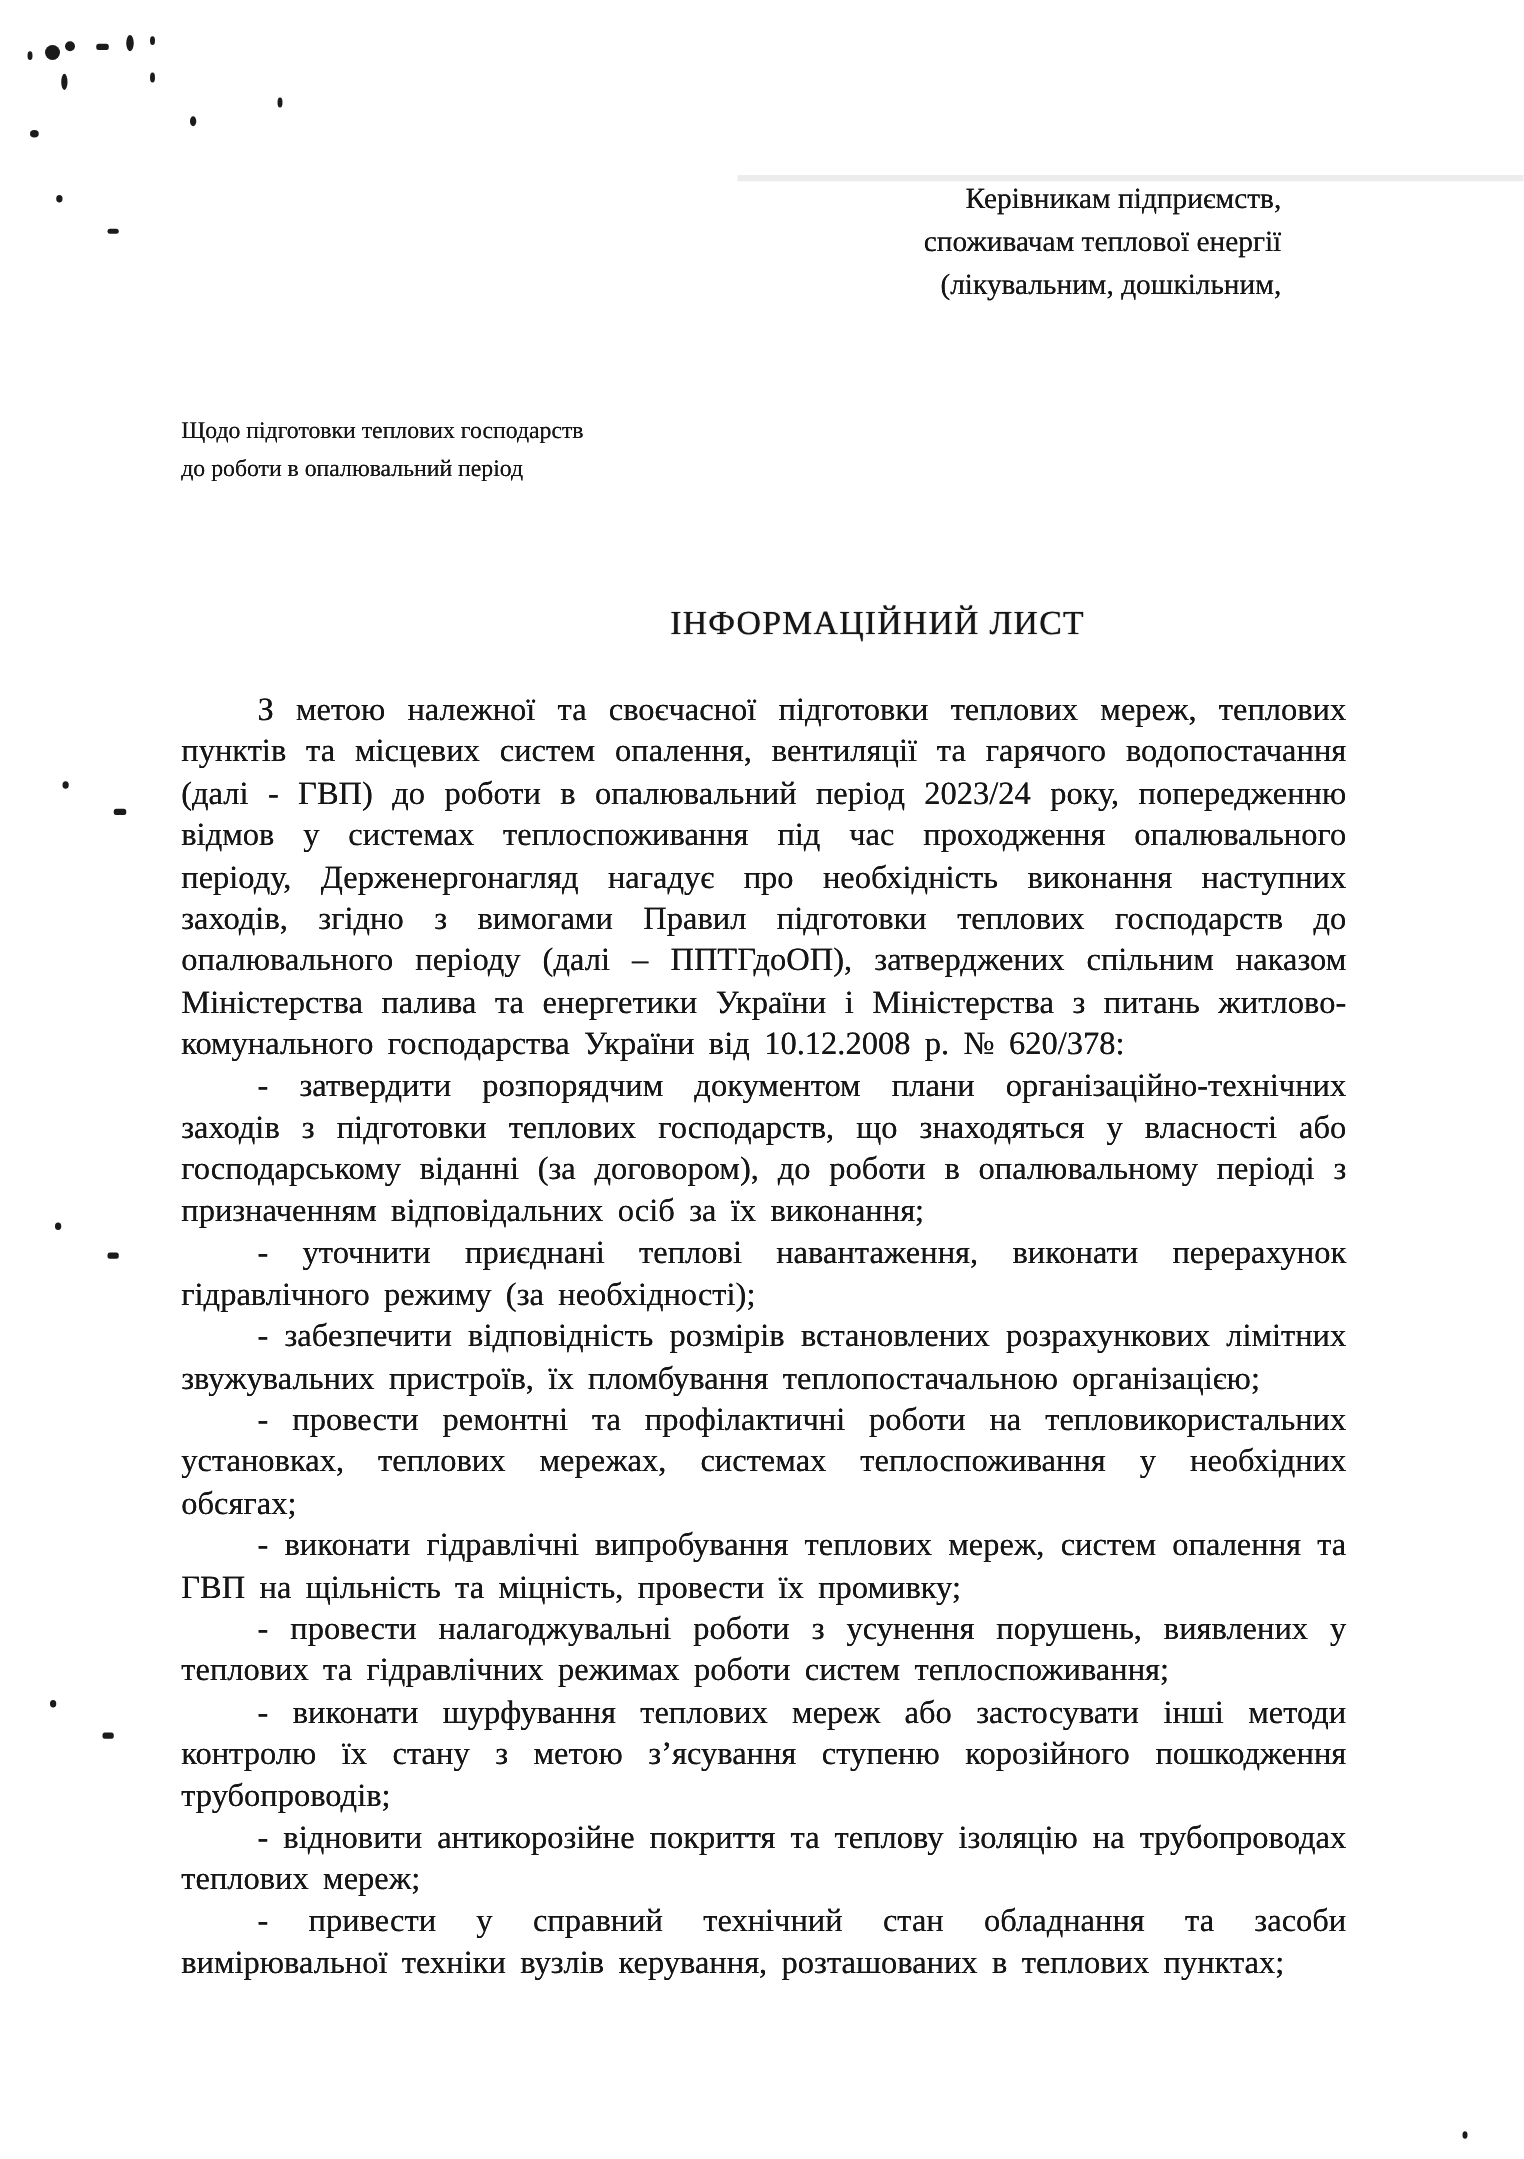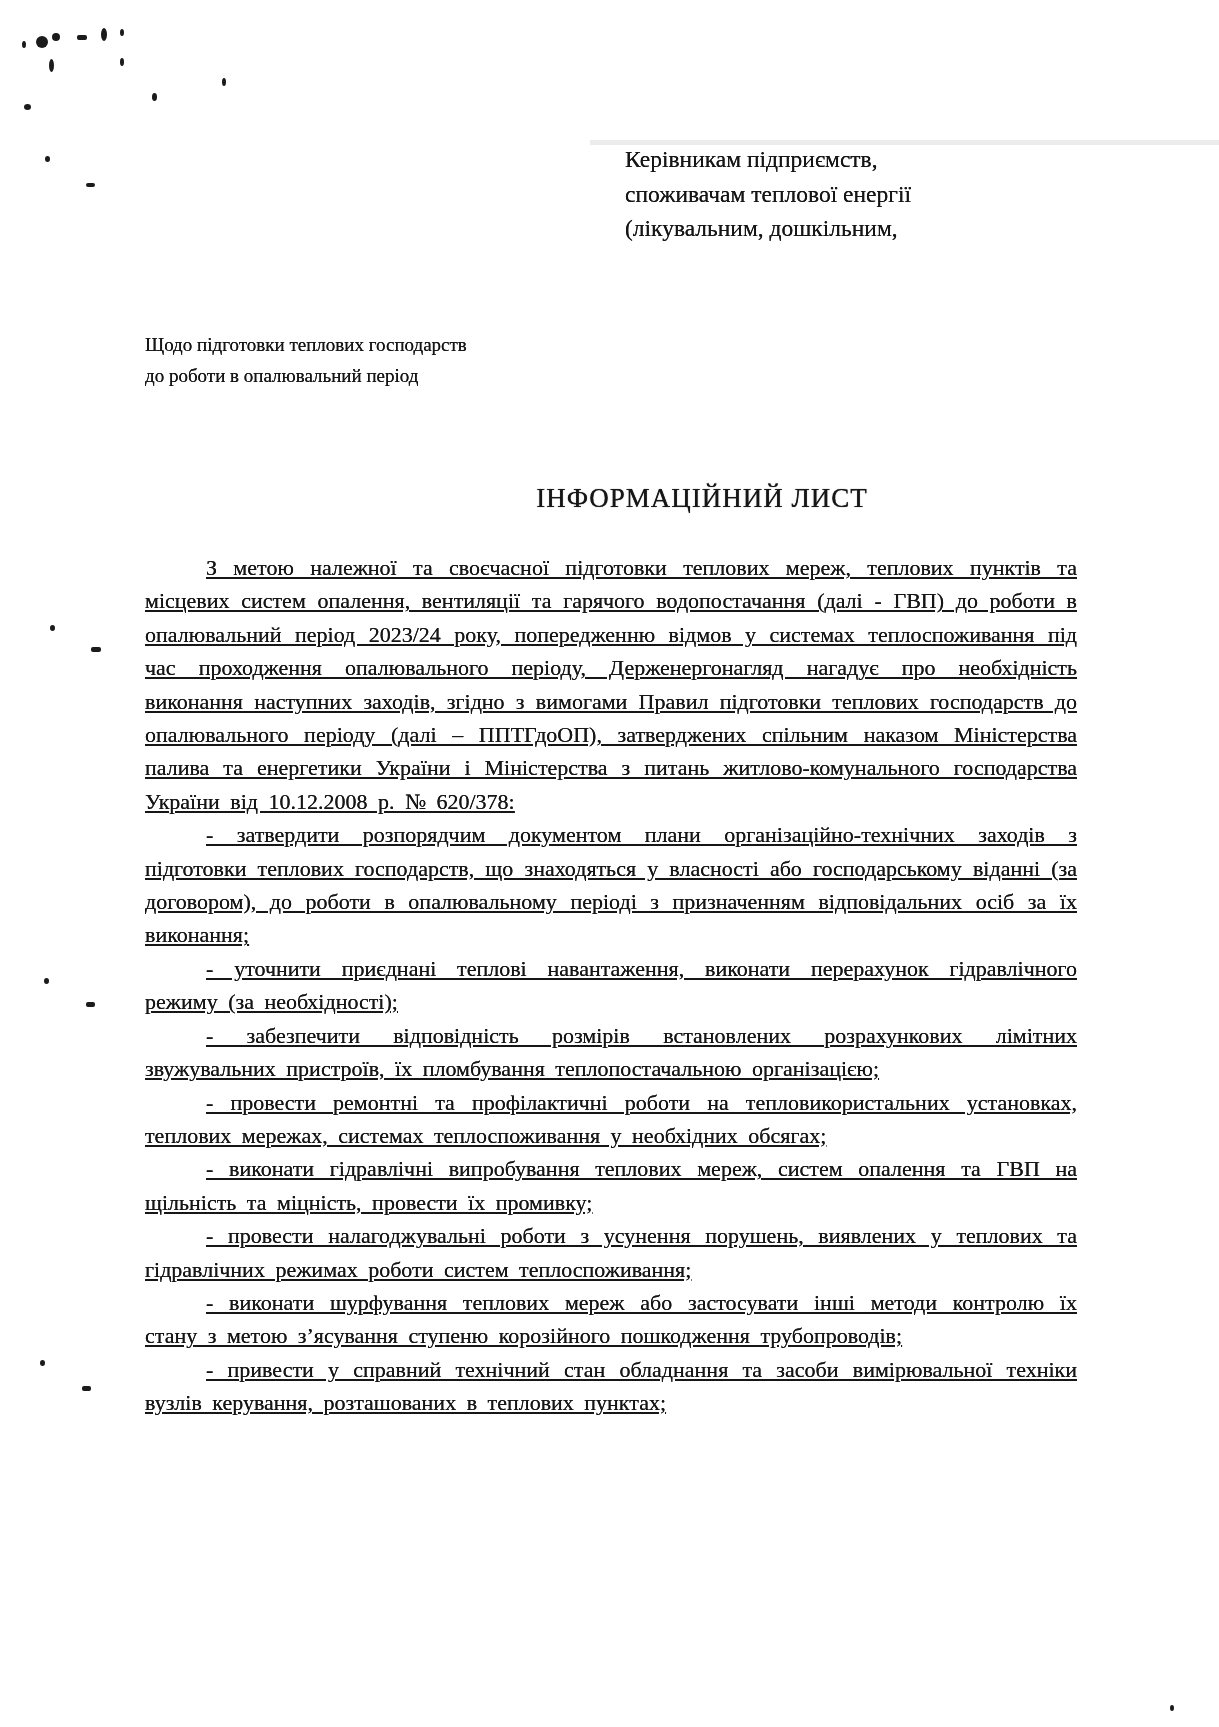--- a/index.html
+++ b/index.html
@@ -20,40 +20,40 @@
   
   .speck{
     position:absolute;display:block;background:#1b1b1b;
   }
   .speck.round{border-radius:50%;}
   .speck.dash{border-radius:2px;}
   .addressee{
     position:absolute;left:625px;top:142px;width:400px;
     font-size:23.5px;line-height:34.5px;
     text-shadow:0 0 .5px currentColor;
+    text-align:right;
   }
   .subject{
     position:absolute;left:145px;top:330px;width:480px;
     font-size:19px;line-height:30.5px;
     text-shadow:0 0 .5px currentColor;
   }
   .title{
     position:absolute;top:483px;left:0;width:1404px;
     text-align:center;
     font-size:27px;letter-spacing:1px;font-weight:normal;
     margin:0;
     text-shadow:0 0 .8px currentColor;
   }
   .body-text{
     position:absolute;left:145px;top:551px;width:932px;
-    font-size:22px;line-height:33.4px;
+    font-size:26px;line-height:33.4px;
     text-align:justify;
     word-spacing:5px;
     text-shadow:0 0 .5px currentColor;
-    text-decoration:underline;
   }
   .body-text p{
     margin:0;
     text-indent:61px;
   }
 </style>
 </head>
 <body>
 
 <div class="page">
@@ -96,16 +96,17 @@
 
   <div class="body-text">
     <p>З метою належної та своєчасної підготовки теплових мереж, теплових пунктів та місцевих систем опалення, вентиляції та гарячого водопостачання (далі - ГВП) до роботи в опалювальний період 2023/24 року, попередженню відмов у системах теплоспоживання під час проходження опалювального періоду, Держенергонагляд нагадує про необхідність виконання наступних заходів, згідно з вимогами Правил підготовки теплових господарств до опалювального періоду (далі – ППТГдоОП), затверджених спільним наказом Міністерства палива та енергетики України і Міністерства з питань житлово-комунального господарства України від 10.12.2008 р. № 620/378:</p>
     <p>- затвердити розпорядчим документом плани організаційно-технічних заходів з підготовки теплових господарств, що знаходяться у власності або господарському віданні (за договором), до роботи в опалювальному періоді з призначенням  відповідальних осіб за їх виконання;</p>
     <p>- уточнити приєднані теплові навантаження, виконати перерахунок гідравлічного режиму (за необхідності);</p>
     <p>- забезпечити відповідність розмірів встановлених розрахункових лімітних звужувальних пристроїв, їх пломбування теплопостачальною організацією;</p>
     <p>- провести ремонтні та профілактичні роботи на тепловикористальних установках, теплових мережах, системах теплоспоживання у необхідних обсягах;</p>
     <p>- виконати гідравлічні випробування теплових мереж, систем опалення та ГВП на щільність та міцність, провести їх промивку;</p>
     <p>- провести налагоджувальні роботи з усунення порушень, виявлених у теплових та гідравлічних режимах роботи систем теплоспоживання;</p>
     <p>- виконати шурфування теплових мереж або застосувати інші методи контролю їх стану з метою з’ясування ступеню корозійного пошкодження трубопроводів;</p>
+    <p>- відновити антикорозійне покриття та теплову ізоляцію на трубопроводах теплових мереж;</p>
     <p>- привести у справний технічний стан обладнання та засоби вимірювальної техніки вузлів керування, розташованих в теплових пунктах;</p>
   </div>
 
 </div>
 
 </body></html>

